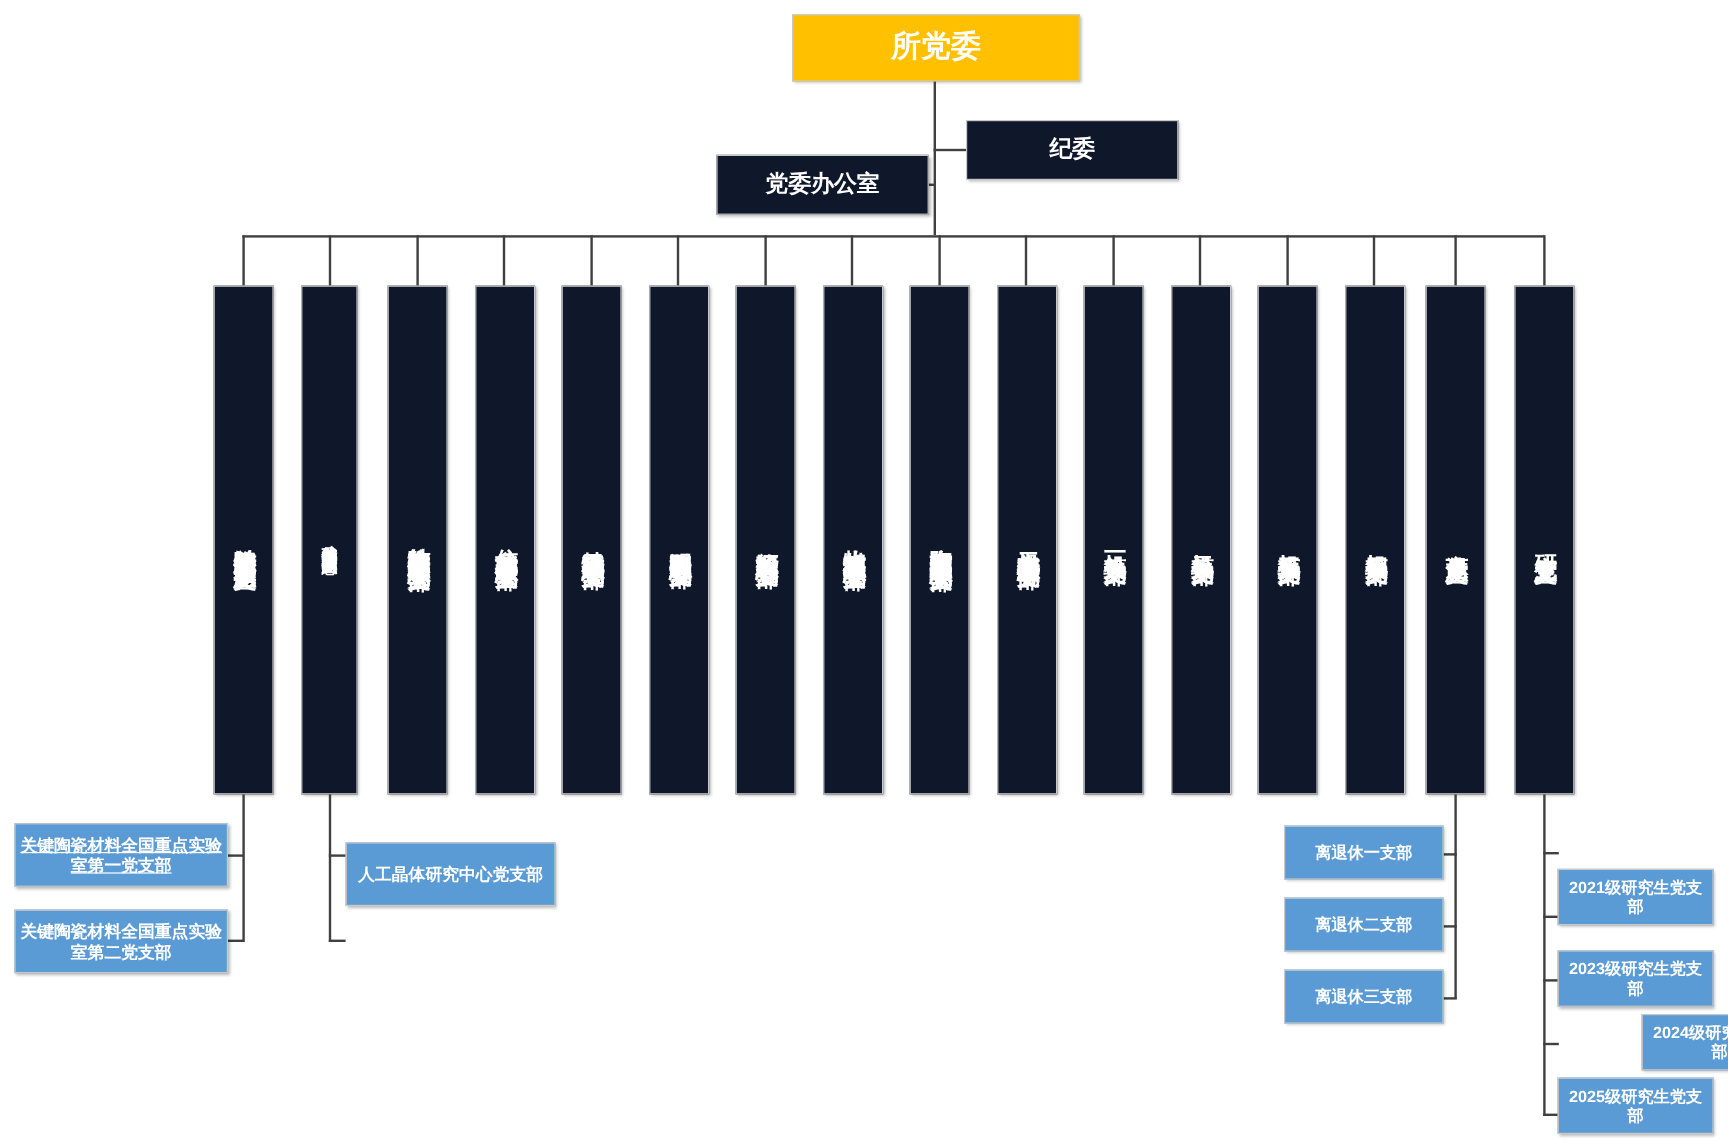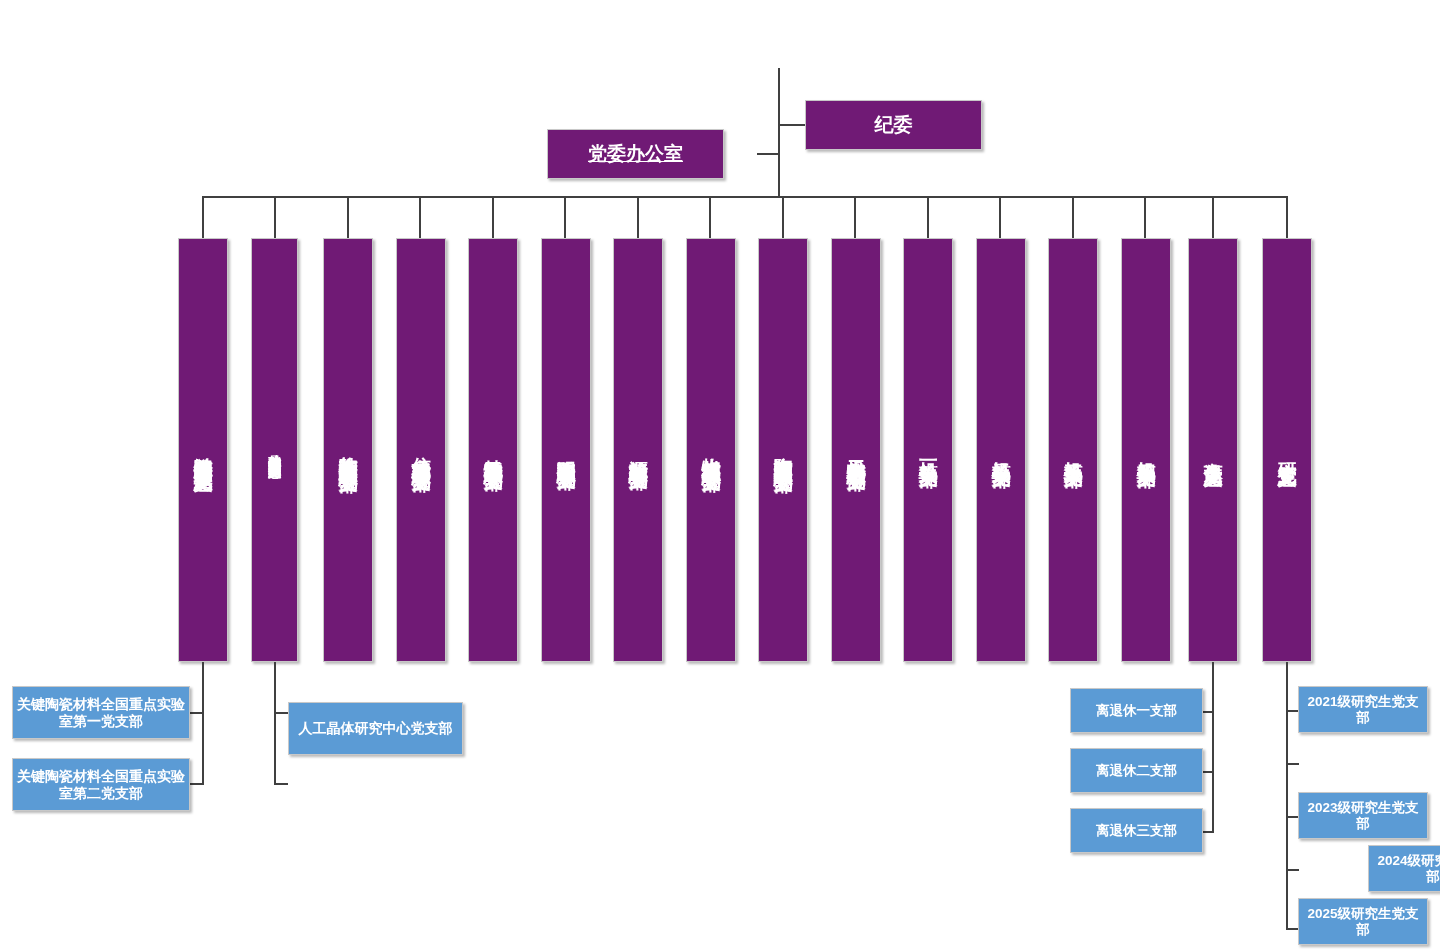--- a/index.html
+++ b/index.html
@@ -19,21 +19,21 @@
     font-weight:bold;
     display:flex;
     align-items:center;
     justify-content:center;
     text-align:center;
     box-shadow:1.5px 1.5px 2.5px rgba(0,0,0,0.28);
     line-height:1.18;
     -webkit-font-smoothing:antialiased;
   }
   .node.root{background:#FFC000;font-size:25px;}
-  .node.green{background:#701a75;}
+  .node.green{background:#0f172a;}
   .node.blue{background:#5B9BD5;}
 
   .node.staff{font-size:19px;}
 
   
   .node.vcol{
     writing-mode:vertical-rl;
     text-orientation:upright;
     font-size:19px;
     letter-spacing:1px;
@@ -50,30 +50,33 @@
   
   .ln{position:absolute;background:#404040;}
   .lnv{width:2px;}
   .lnh{height:2px;}
 </style>
 </head>
 <body>
 
 <div id="chart">
 
+  <div class="node root" style="left:660px;top:12px;width:240px;height:56px;">
+    <span>所党委</span>
+  </div>
 
   <div class="ln lnv" style="left:778px;top:68px;width:2px;height:128px;"></div>
 
   <div class="ln lnh" style="left:778px;top:124px;width:28px;height:2px;"></div>
   <div class="node green staff" style="left:805px;top:100px;width:177px;height:50px;">
     <span>纪委</span>
   </div>
 
   <div class="ln lnh" style="left:757px;top:153px;width:23px;height:2px;"></div>
-  <div class="node green staff" style="left:547px;top:129px;width:177px;height:50px;text-decoration:underline;">
+  <div class="node green staff" style="left:597px;top:129px;width:177px;height:50px;">
     <span>党委办公室</span>
   </div>
 
   <div class="ln lnh" style="left:202px;top:196px;width:1085px;height:2px;"></div>
 
   <div class="ln lnv" style="left:202px;top:196px;height:42px;"></div>
   <div class="ln lnv" style="left:274px;top:196px;height:42px;"></div>
   <div class="ln lnv" style="left:347px;top:196px;height:42px;"></div>
   <div class="ln lnv" style="left:419px;top:196px;height:42px;"></div>
   <div class="ln lnv" style="left:492px;top:196px;height:42px;"></div>
@@ -150,21 +153,21 @@
   </div>
 
   <div class="node green vcol ctr" style="left:1262px;top:238px;width:50px;height:424px;">
     <span>研究生党总支</span>
   </div>
 
   <div class="ln lnv" style="left:202px;top:662px;height:123px;"></div>
   <div class="ln lnh" style="left:189px;top:712px;width:14px;height:2px;"></div>
   <div class="ln lnh" style="left:189px;top:783px;width:14px;height:2px;"></div>
 
-  <div class="node blue leaf wide" style="left:12px;top:686px;width:178px;height:53px;">
+  <div class="node blue leaf wide" style="left:12px;top:686px;width:178px;height:53px;text-decoration:underline;">
     <span>关键陶瓷材料全国重点实验室第一党支部</span>
   </div>
   <div class="node blue leaf wide" style="left:12px;top:758px;width:178px;height:53px;">
     <span>关键陶瓷材料全国重点实验室第二党支部</span>
   </div>
 
   <div class="ln lnv" style="left:274px;top:662px;height:123px;"></div>
   <div class="ln lnh" style="left:274px;top:712px;width:14px;height:2px;"></div>
   <div class="ln lnh" style="left:274px;top:783px;width:14px;height:2px;"></div>
 
@@ -187,21 +190,21 @@
     <span>离退休三支部</span>
   </div>
 
   <div class="ln lnv" style="left:1286px;top:662px;height:268px;"></div>
   <div class="ln lnh" style="left:1286px;top:710px;width:13px;height:2px;"></div>
   <div class="ln lnh" style="left:1286px;top:763px;width:13px;height:2px;"></div>
   <div class="ln lnh" style="left:1286px;top:816px;width:13px;height:2px;"></div>
   <div class="ln lnh" style="left:1286px;top:869px;width:13px;height:2px;"></div>
   <div class="ln lnh" style="left:1286px;top:928px;width:13px;height:2px;"></div>
 
-  <div class="node blue leaf" style="left:1298px;top:686px;width:130px;height:47px;">
+  <div class="node blue leaf" style="left:1298px;top:724px;width:130px;height:47px;">
     <span>2021级研究生党支部</span>
   </div>
   <div class="node blue leaf" style="left:1298px;top:792px;width:130px;height:47px;align-items:center;">
     <span>2023级研究生党支部</span>
   </div>
   <div class="node blue leaf" style="left:1368px;top:845px;width:130px;height:47px;">
     <span>2024级研究生党支部</span>
   </div>
   <div class="node blue leaf" style="left:1298px;top:898px;width:130px;height:47px;">
     <span>2025级研究生党支部</span>

